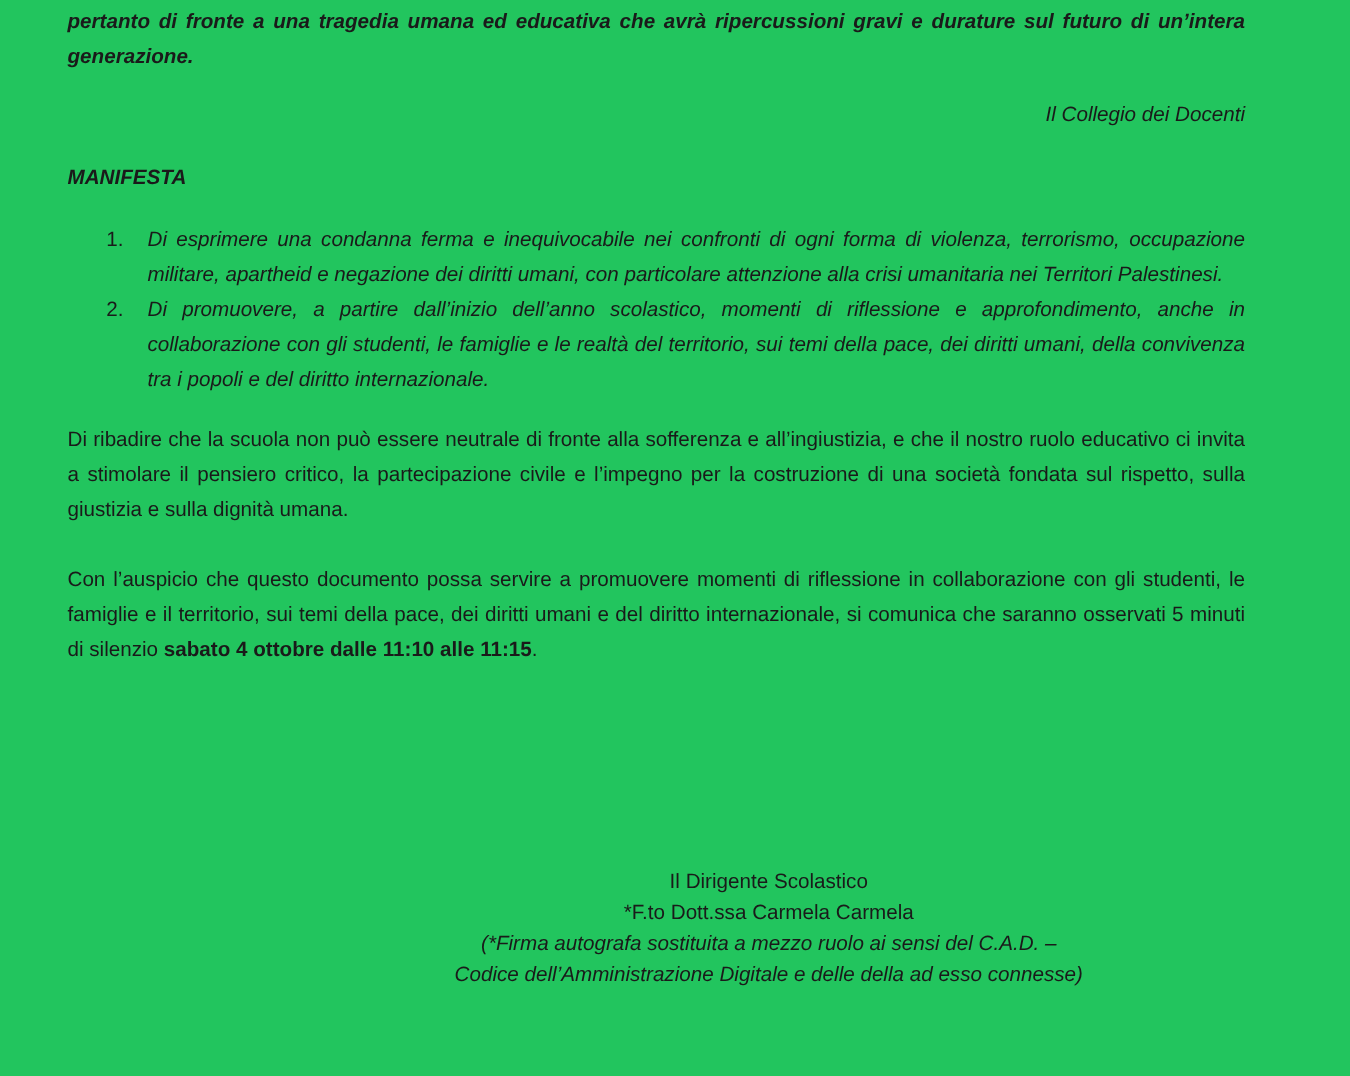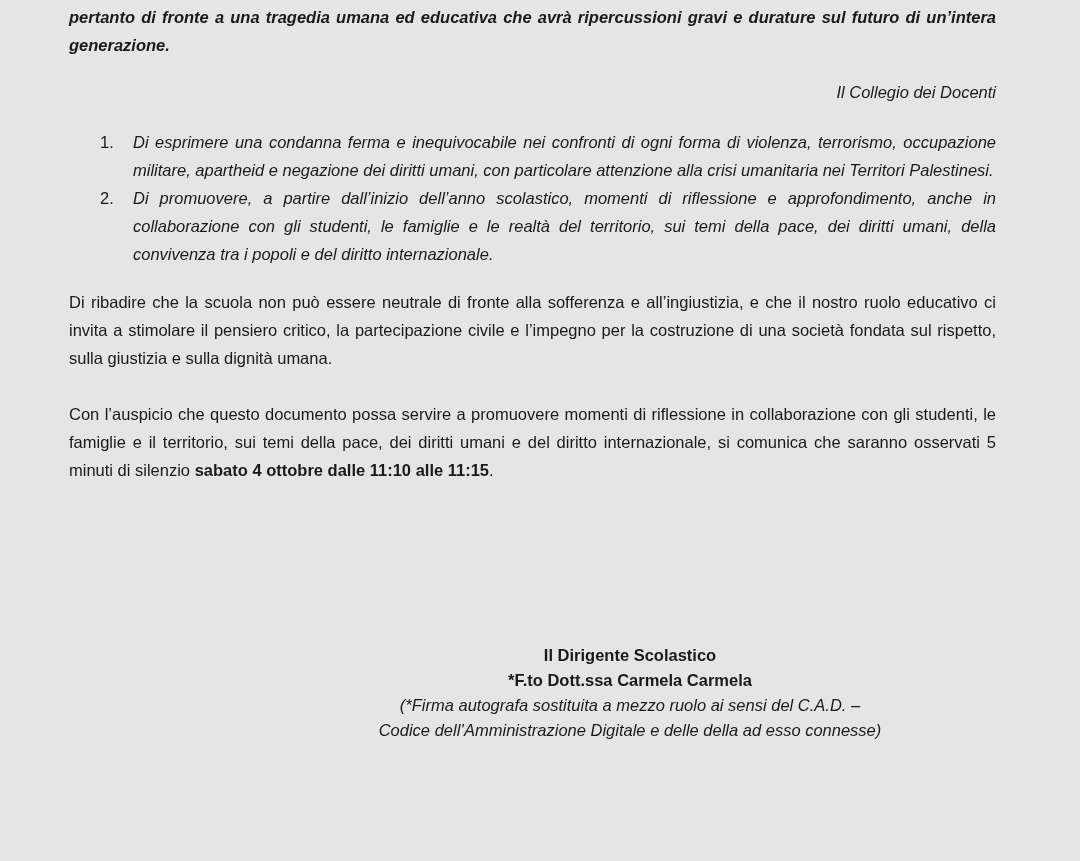--- a/index.html
+++ b/index.html
@@ -9,26 +9,26 @@
   }
   body {
     width: 1080px;
     height: 861px;
     overflow: hidden;
   }
   .page {
     box-sizing: border-box;
     width: 1080px;
     height: 861px;
-    padding: 3px 84px 0 69px;
+    padding: 3px 84px 0 54px;
     font-family: "Liberation Sans", sans-serif;
     font-size: 16.5px;
     line-height: 28px;
     color: #1a1a1a;
-    background: #e5e5e5;
+    background: #22c55e;
   }
   p { margin: 0; }
   .p-intro {
     font-weight: bold;
     font-style: italic;
     text-align: justify;
   }
   .p-collegio {
     font-style: italic;
     margin-top: 19px;
@@ -68,35 +68,36 @@
     font-weight: bold;
   }
   .signature {
     margin-top: 159px;
     margin-left: 281px;
     width: 560px;
     text-align: center;
     line-height: 25px;
   }
   .sig-bold {
-    font-weight: bold;
+    font-weight: normal;
   }
   .sig-note {
     font-style: italic;
   }
 </style>
 </head>
 <body>
 
 <div class="page">
 
   <p class="p-intro">pertanto di fronte a una tragedia umana ed educativa che avrà ripercussioni gravi e durature sul futuro di un’intera generazione.</p>
 
   <p class="p-collegio">Il Collegio dei Docenti</p>
 
+  <p class="p-manifesta">MANIFESTA</p>
 
   <div class="doc-list">
     <div class="doc-list-item">
       <span class="num">1.</span>
       <span class="itext">Di esprimere una condanna ferma e inequivocabile nei confronti di ogni forma di violenza, terrorismo, occupazione militare, apartheid e negazione dei diritti umani, con particolare attenzione alla crisi umanitaria nei Territori Palestinesi.</span>
     </div>
     <div class="doc-list-item">
       <span class="num">2.</span>
       <span class="itext">Di promuovere, a partire dall’inizio dell’anno scolastico, momenti di riflessione e approfondimento, anche in collaborazione con gli studenti, le famiglie e le realtà del territorio, sui temi della pace, dei diritti umani, della convivenza tra i popoli e del diritto internazionale.</span>
     </div>

